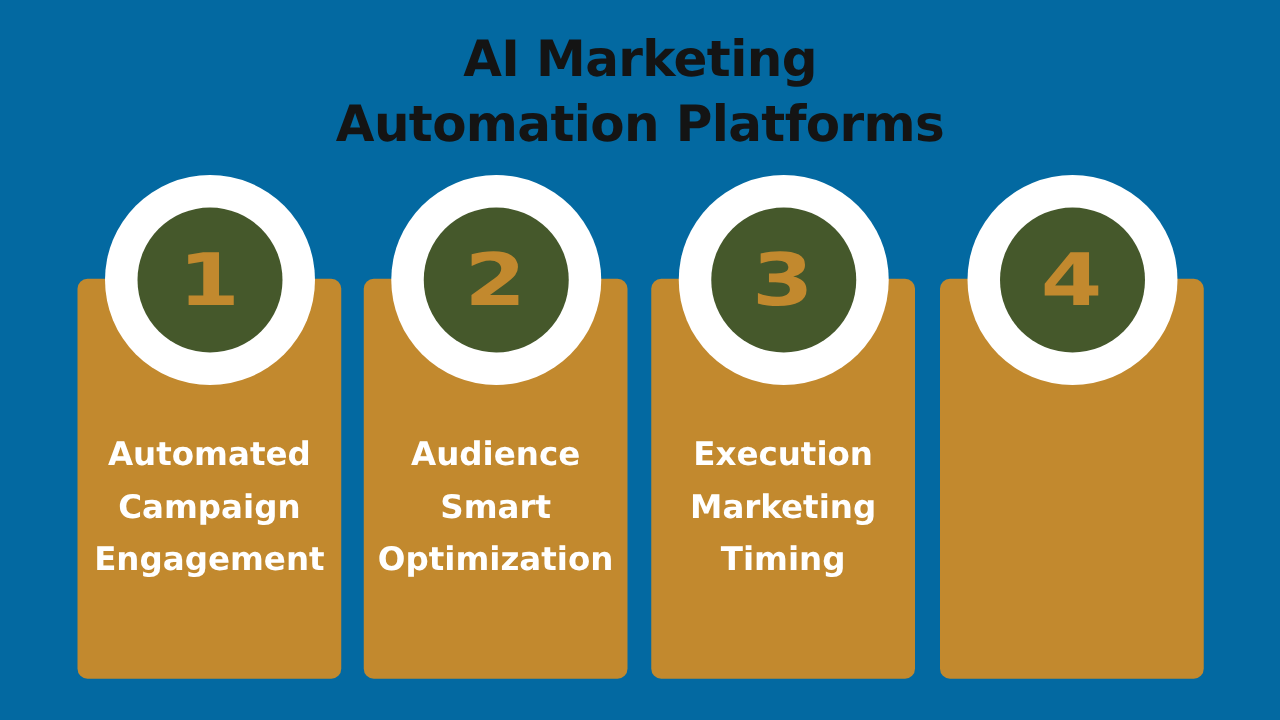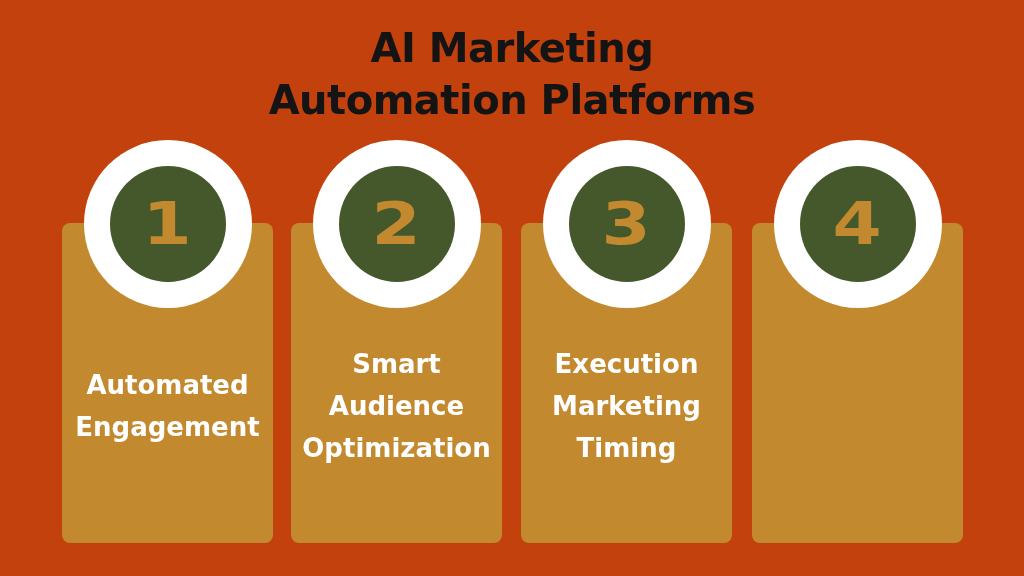--- a/index.html
+++ b/index.html
@@ -5,21 +5,21 @@
   html, body {
     margin: 0;
     padding: 0;
     background: #ffffff;
   }
   .canvas {
     position: relative;
     width: 1024px;
     height: 576px;
     overflow: hidden;
-    background: #c2410c;
+    background: #0369a1;
     font-family: "DejaVu Sans", "Liberation Sans", sans-serif;
   }
   .title {
     position: absolute;
     top: 22px;
     left: 0;
     width: 100%;
     margin: 0;
     text-align: center;
     font-size: 40px;
@@ -100,31 +100,32 @@
     <span class="title-line">Automation Platforms</span>
   </h1>
   <div id="cards">
       <div class="card">
         <div class="ring"></div>
         <div class="disc">
           <span class="num">1</span>
         </div>
         <div class="label">
           <div class="label-line">Automated</div>
+          <div class="label-line">Campaign</div>
           <div class="label-line">Engagement</div>
         </div>
       </div>
       <div class="card">
         <div class="ring"></div>
         <div class="disc">
           <span class="num">2</span>
         </div>
         <div class="label">
+          <div class="label-line">Audience</div>
           <div class="label-line">Smart</div>
-          <div class="label-line">Audience</div>
           <div class="label-line">Optimization</div>
         </div>
       </div>
       <div class="card">
         <div class="ring"></div>
         <div class="disc">
           <span class="num">3</span>
         </div>
         <div class="label">
           <div class="label-line">Execution</div>

